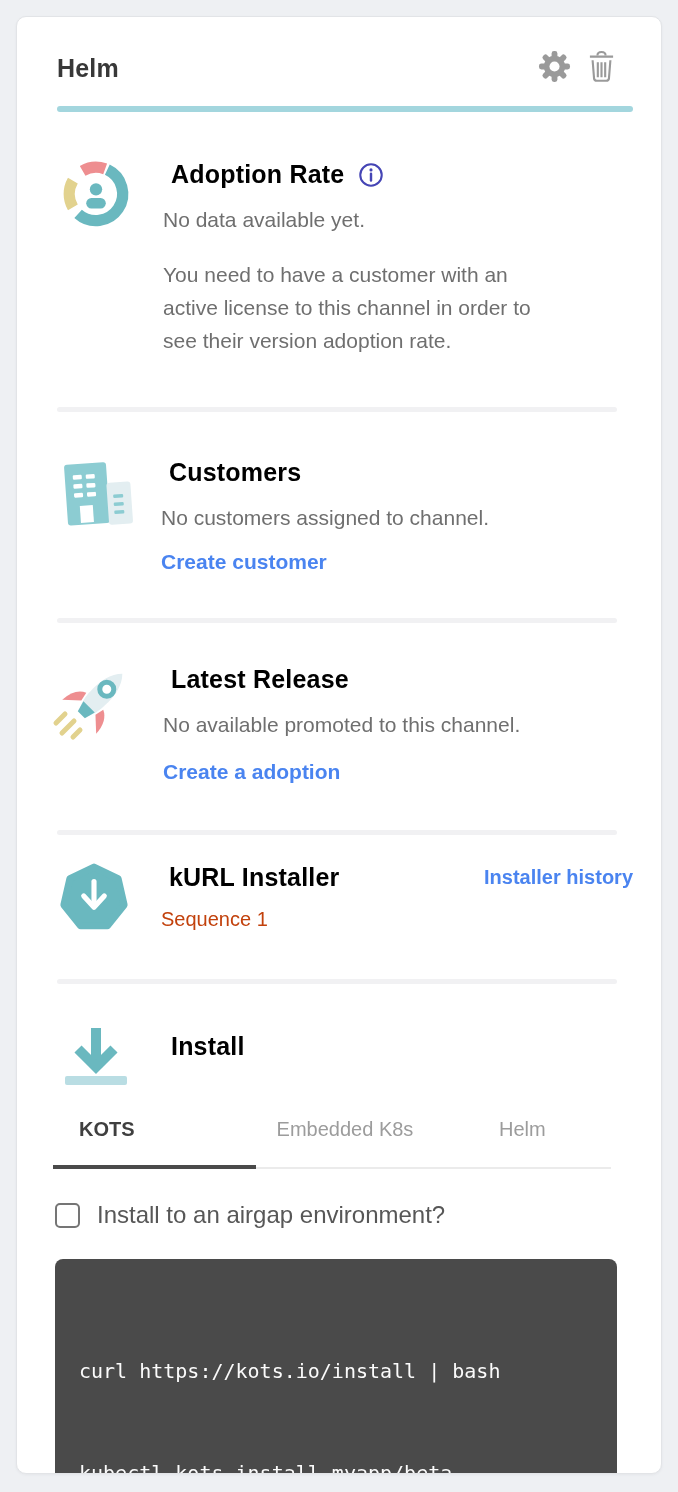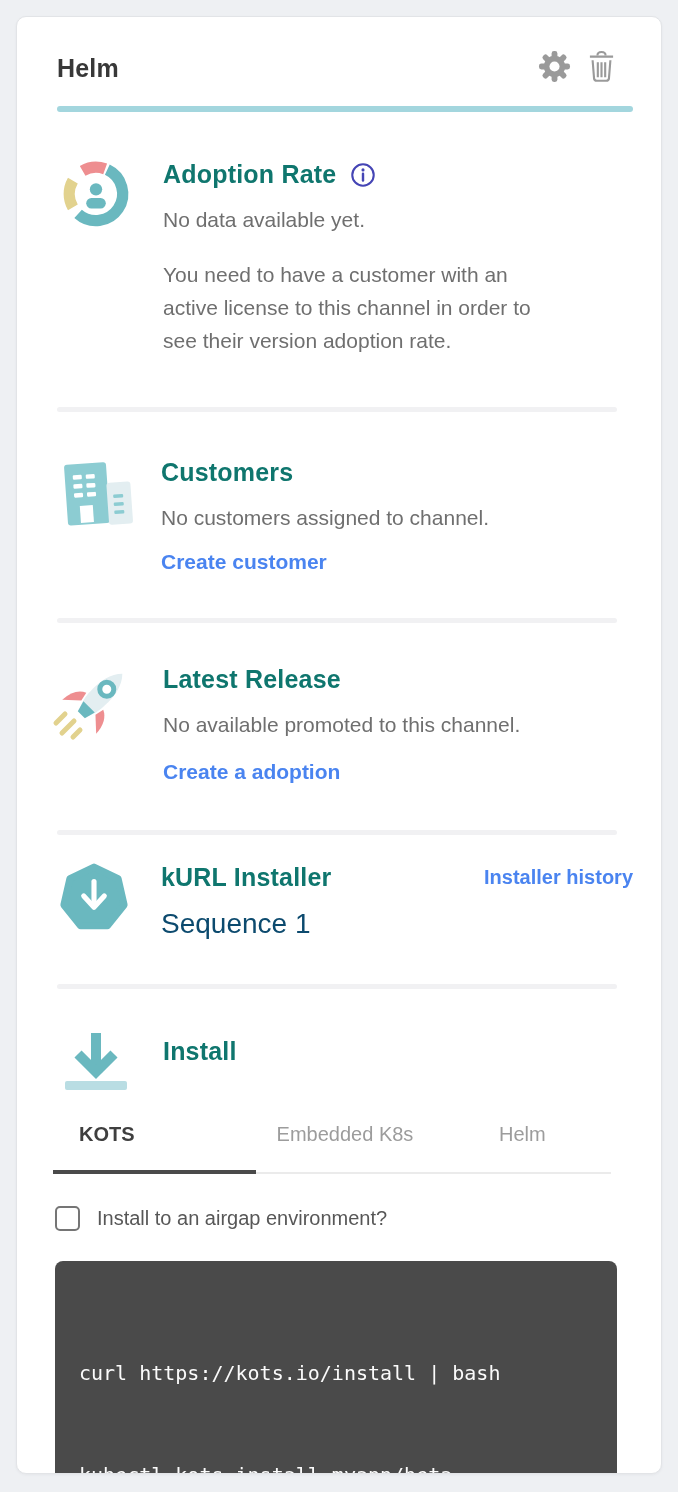--- a/index.html
+++ b/index.html
@@ -23,38 +23,38 @@
   .accent-bar{height:6px;border-radius:3px;margin:21px 28px 0 40px;}
 
   .content{padding:0 24px 16px 24px;}
   .section{display:flex;align-items:flex-start;padding:46px 4px 50px 16px;}
   .section.customers{padding:44px 4px 44px 12px;}
   .section.release{padding:40px 4px 46px 8px;}
   .section.installer{padding:26px 4px 44px 14px;}
   .section.install-head{padding:40px 4px 0 16px;margin-bottom:26px;}
   .icon-box{flex:0 0 78px;margin-right:28px;display:flex;justify-content:center;}
   .section-body{flex:1;padding-top:2px;min-width:0;}
-  .section-title{font-size:25px;font-weight:600;color:#0f766e;letter-spacing:.2px;display:flex;align-items:center;gap:13px;}
+  .section-title{font-size:25px;font-weight:600;color:#000000;letter-spacing:.2px;display:flex;align-items:center;gap:13px;margin-left:8px;}
   .muted{font-size:21px;color:#6f6f6f;margin-top:15px;line-height:1.5;}
   .para{margin-top:22px;max-width:400px;line-height:1.58;}
   .link{font-size:21px;font-weight:600;margin-top:16px;display:inline-block;cursor:pointer;text-decoration:none;}
   .divider{height:5px;background:#f1f1f3;border-radius:2.5px;margin:0 20px 0 16px;}
   .title-row{display:flex;align-items:center;}
   .history-link{margin-left:auto;font-size:20px;font-weight:600;cursor:pointer;text-decoration:none;}
-  .sequence{font-size:28px;color:#0c4a6e;margin-top:16px;}
+  .sequence{font-size:20px;color:#c2410c;margin-top:16px;}
 
   .tabs{display:flex;margin:0 26px 0 12px;border-bottom:2px solid #ebebeb;}
   .tab{flex:1;font-size:20px;color:#9c9c9c;padding:0 0 26px 0;text-align:center;position:relative;cursor:pointer;background:none;border:none;font-family:inherit;}
   .tab.first{text-align:left;padding-left:26px;}
   .tab.active{color:#3f3f3f;font-weight:700;}
   .tab.active::after{content:"";position:absolute;left:0;right:0;bottom:-2px;height:4px;background:#4a4a4a;}
 
   .airgap{display:flex;align-items:center;gap:17px;margin:32px 0 0 14px;}
   .checkbox{width:21px;height:21px;border:2px solid #757575;border-radius:5px;background:#fff;cursor:pointer;flex:0 0 auto;}
-  .airgap-label{font-size:20px;color:#575757;cursor:default;}
+  .airgap-label{font-size:24px;color:#575757;cursor:default;}
 
   .code{
     border-radius:8px;margin:30px 20px 0 14px;padding:27px 24px;
     font-family:"DejaVu Sans Mono",monospace;font-size:20px;color:#fbfbfb;
     line-height:1.7;white-space:pre;overflow:hidden;
   }
 </style>
 </head>
 <body>
 

